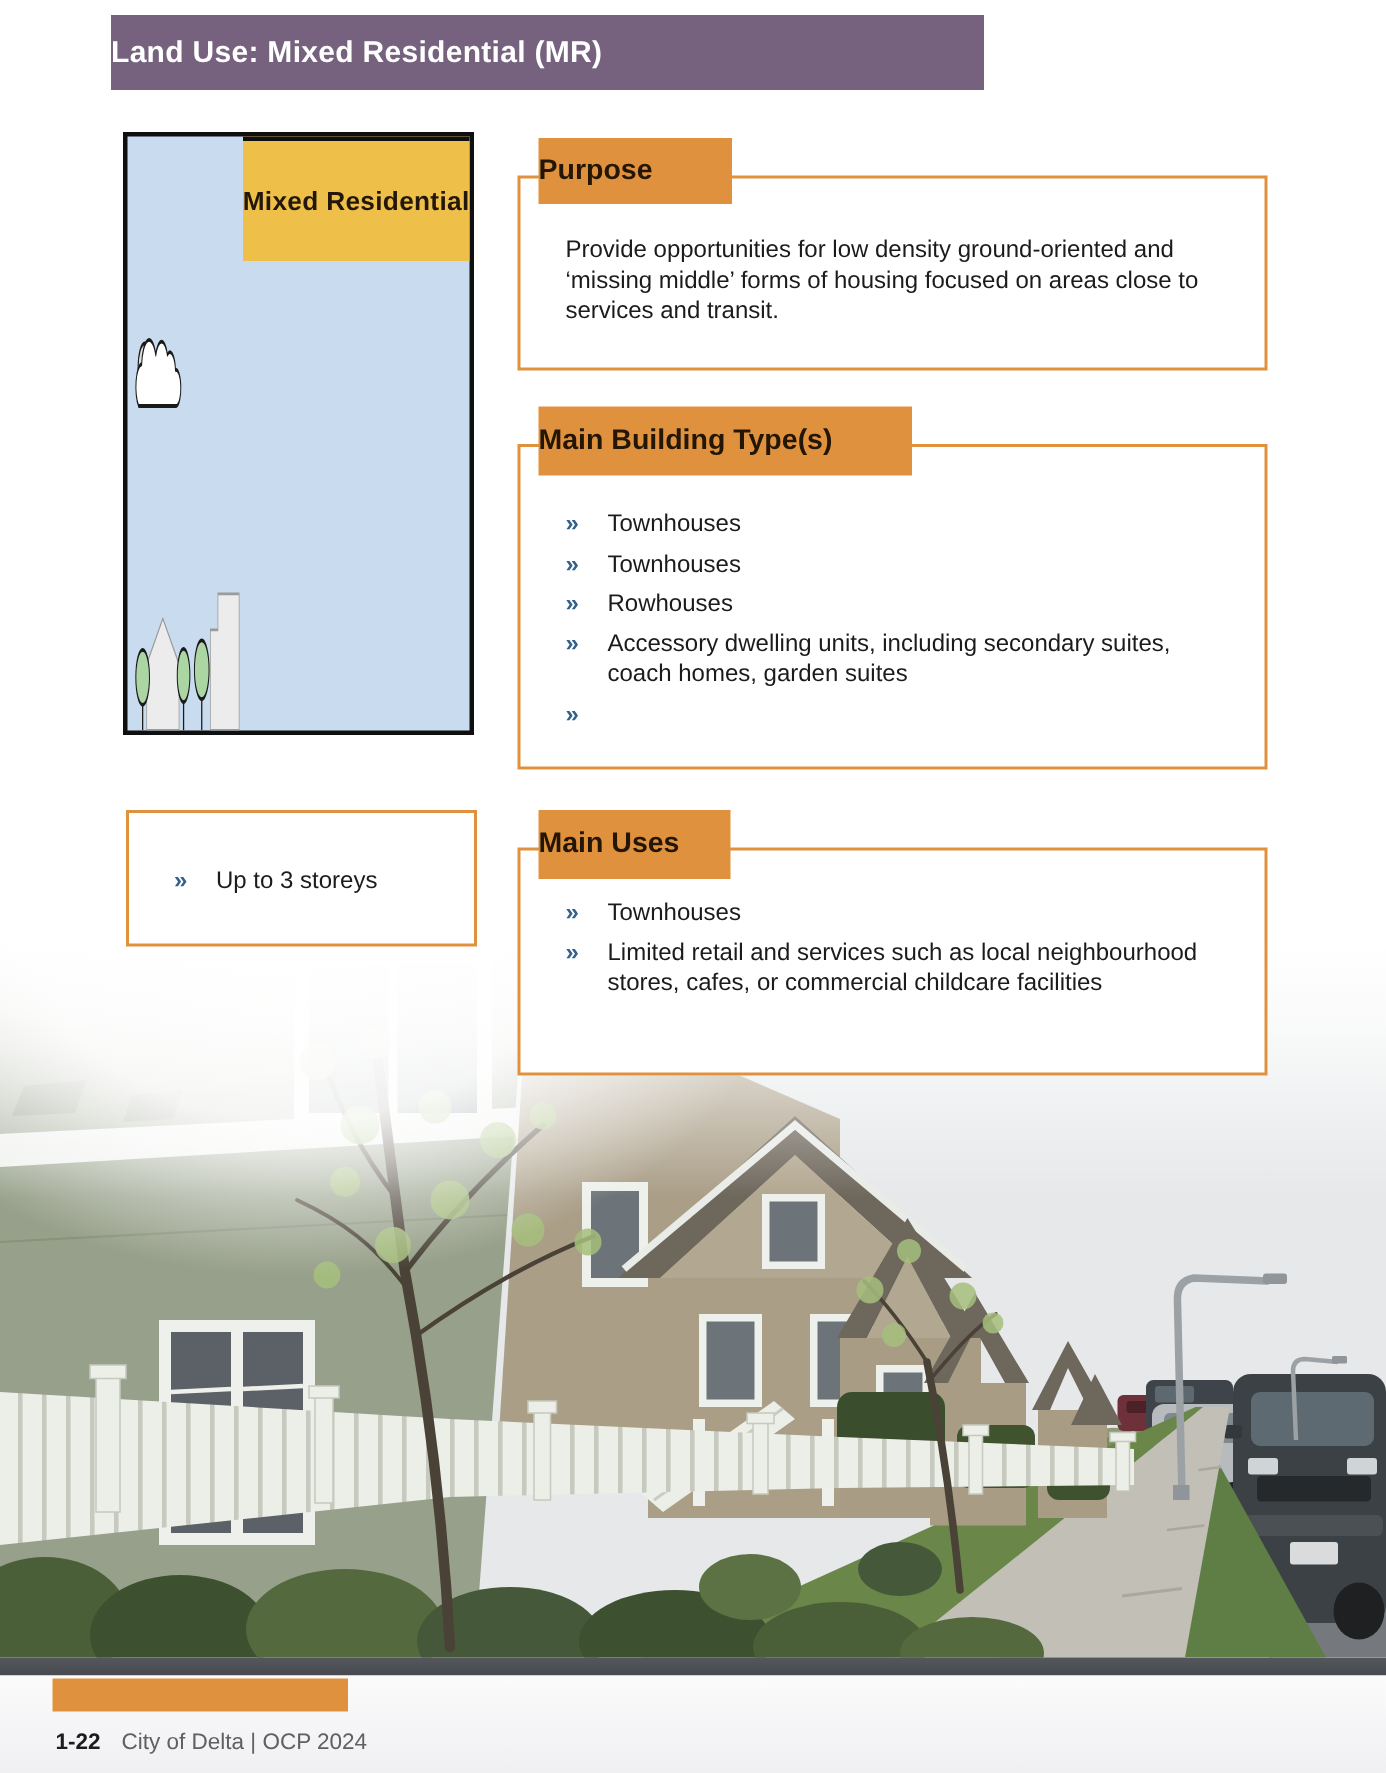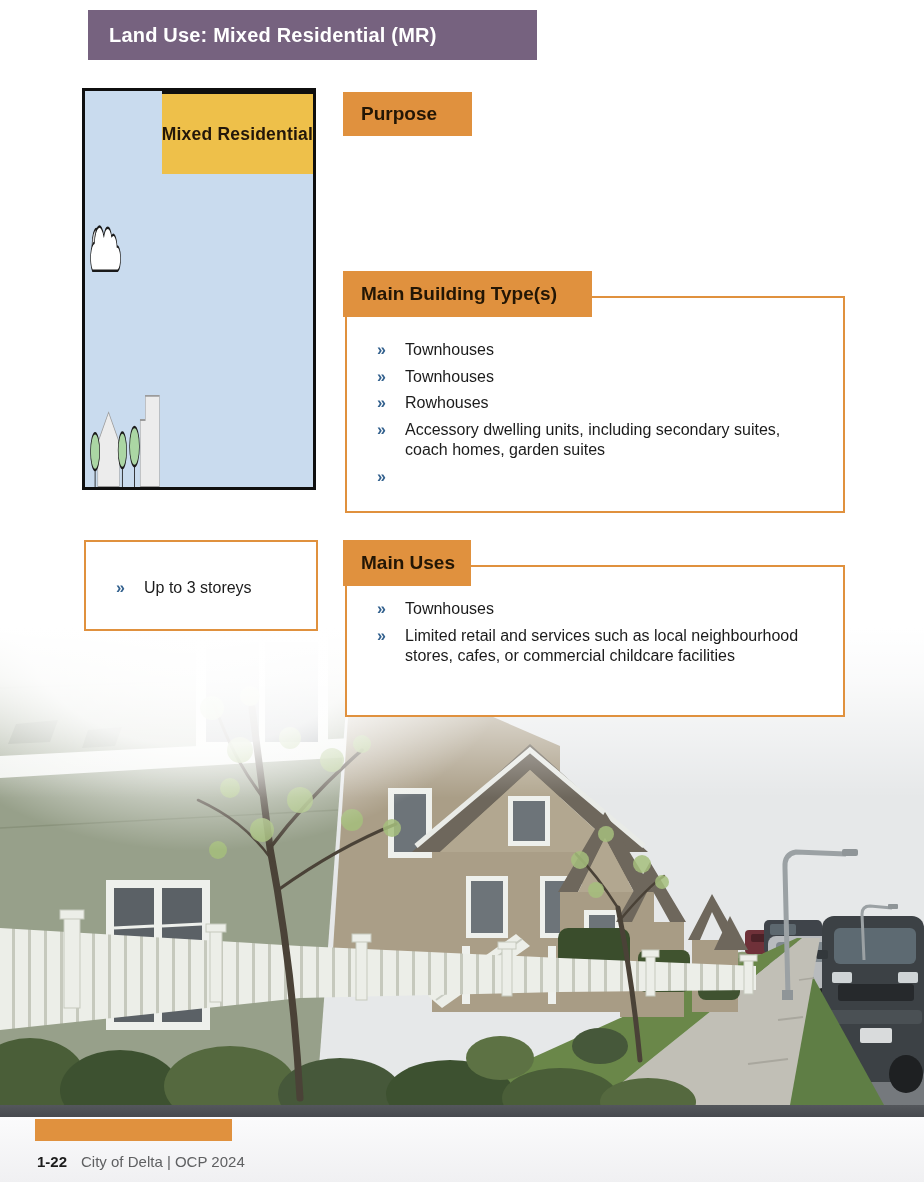--- a/index.html
+++ b/index.html
@@ -9,36 +9,36 @@
     --bullet-blue:#33618e;
     --footer-bar:#46494e;
     --heading-ink:#231605;
     --body-ink:#1b1b1b;
     --sky-blue:#c9dbee;
   }
   *{margin:0;padding:0;box-sizing:border-box;}
   body{background:#888;font-family:"Liberation Sans","DejaVu Sans",sans-serif;}
   #page{position:relative;width:924px;height:1182px;background:#fff;margin:0 auto;overflow:hidden;}
 
-  .title-banner{position:absolute;left:88px;top:10px;width:449px;height:50px;
+  .title-banner{position:absolute;left:74px;top:10px;width:582px;height:50px;
     background:var(--banner-purple);color:#fff;font-size:20px;font-weight:bold;
-    line-height:50px;padding-left:21px;letter-spacing:.2px;z-index:4;}
+    line-height:50px;letter-spacing:.2px;z-index:4;}
 
   
   .zone-diagram{position:absolute;left:82px;top:88px;width:234px;height:402px;
     border:3px solid #0f0f0f;display:flex;flex-direction:row;z-index:4;background:var(--sky-blue);}
   .zone-sky{flex:1;position:relative;overflow:hidden;}
   .zone-sky svg{display:block;width:100%;height:100%;}
   .zone-band{height:83px;background:var(--band-yellow);border-top:3px solid #0f0f0f;
     display:flex;align-items:center;justify-content:center;}
   .zone-band span{font-weight:bold;font-size:17.5px;color:#23170a;letter-spacing:.2px;}
 
   
   .tab{position:absolute;background:var(--accent-orange);color:var(--heading-ink);
-    font-weight:bold;font-size:19px;z-index:5;display:flex;align-items:center;padding-left:18px;}
+    font-weight:bold;font-size:19px;z-index:5;display:flex;align-items:center;margin-left:16px;}
   .card{position:absolute;background:#fff;border:2px solid var(--accent-orange);z-index:3;}
 
   .tab-purpose{left:343px;top:92px;width:129px;height:44px;}
   .card-purpose{left:345px;top:117px;width:500px;height:130px;}
   .purpose-body{position:absolute;left:30px;top:38px;width:452px;
     font-size:16px;line-height:20.5px;color:var(--body-ink);}
 
   .tab-buildings{left:343px;top:271px;width:249px;height:46px;}
   .card-buildings{left:345px;top:296px;width:500px;height:217px;}
 
@@ -105,20 +105,23 @@
           <ellipse cx="147" cy="281" rx="14.5" ry="15.5" fill="#abd6a4" stroke="#1a1a1a" stroke-width="2"></ellipse>
         </g>
       </svg>
     </div>
     <div class="zone-band">
       <span>Mixed Residential</span>
     </div>
   </div>
 
   <div class="tab tab-purpose">Purpose</div>
+  <div class="card card-purpose">
+    <div class="purpose-body">Provide opportunities for low density ground-oriented and ‘missing middle’ forms of housing focused on areas close to services and transit.</div>
+  </div>
 
   <div class="tab tab-buildings">Main Building Type(s)</div>
   <div class="card card-buildings">
     <div class="bullet-list">
       <div class="bullet-item">
         <span class="glyph">»</span>
         <span class="txt">Townhouses</span>
       </div>
       <div class="bullet-item">
         <span class="glyph">»</span>

